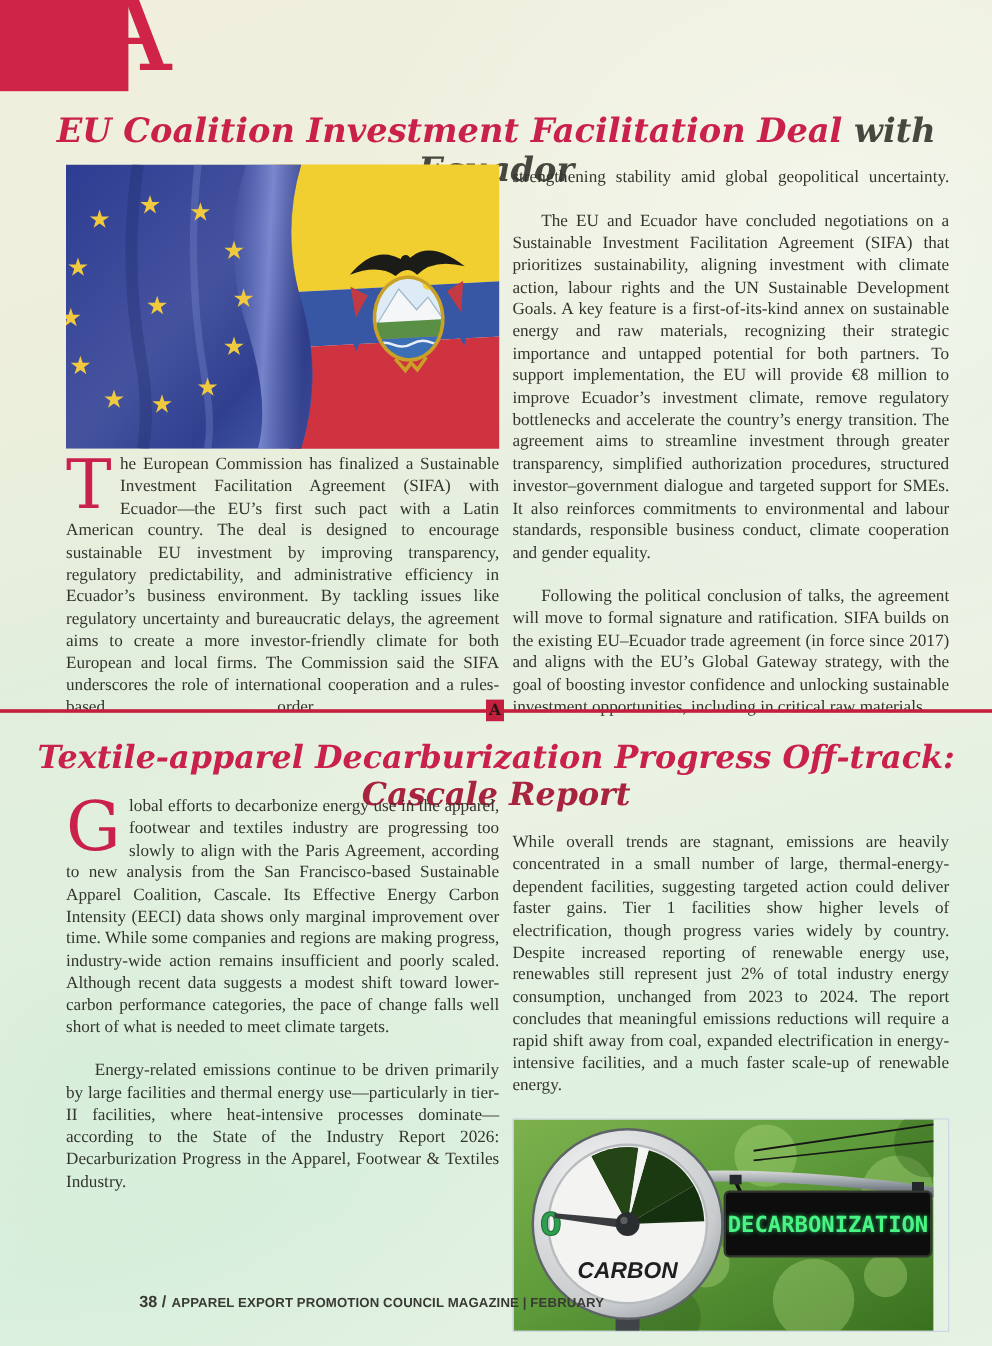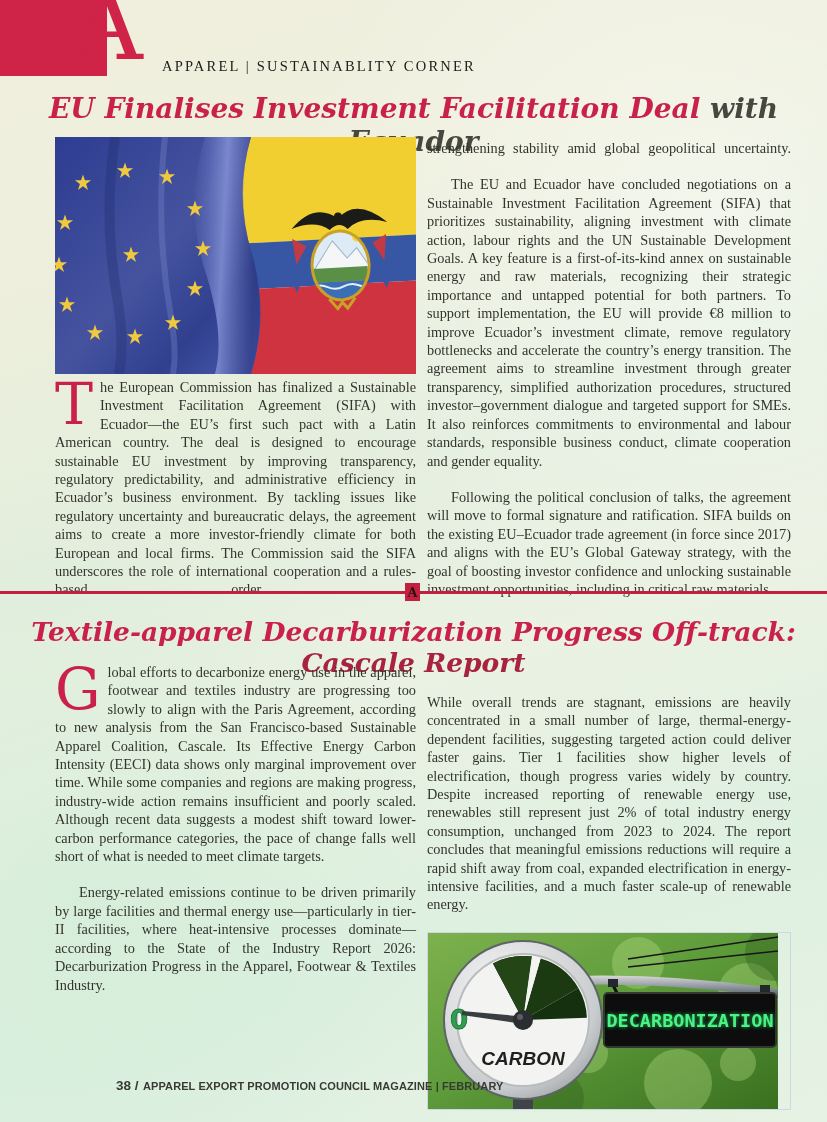--- a/index.html
+++ b/index.html
@@ -53,23 +53,22 @@
   .footer .pg{font-size:13.5px;margin-left:28px;}
   .footer .ft{font-size:11px;letter-spacing:0.1px;}
 </style>
 </head>
 <body>
 
 <div class="page">
 
   <div class="brand-rect"></div>
   <div class="brand-letter">A</div>
-  <div class="kicker">APPAREL | SUSTAINABLITY CORNER</div>
-
-  <h1 class="title title1"><span class="t-red">EU Finalises Investment Facilitation Deal</span><span class="t-dark"> with Ecuador</span></h1>
+
+  <h1 class="title title1"><span class="t-red">EU Coalition Investment Facilitation Deal</span><span class="t-dark"> with Ecuador</span></h1>
 
   <figure class="fig flags-fig">
     <svg width="361" height="237" viewBox="0 0 361 237">
       <defs>
         <linearGradient id="euG" x1="0" y1="0" x2="1" y2="1">
           <stop offset="0" stop-color="#2e3c92"></stop>
             <stop offset="0.5" stop-color="#45539f"></stop>
           <stop offset="0.75" stop-color="#30408f"></stop>
             <stop offset="1" stop-color="#4d5caf"></stop>
         </linearGradient>

